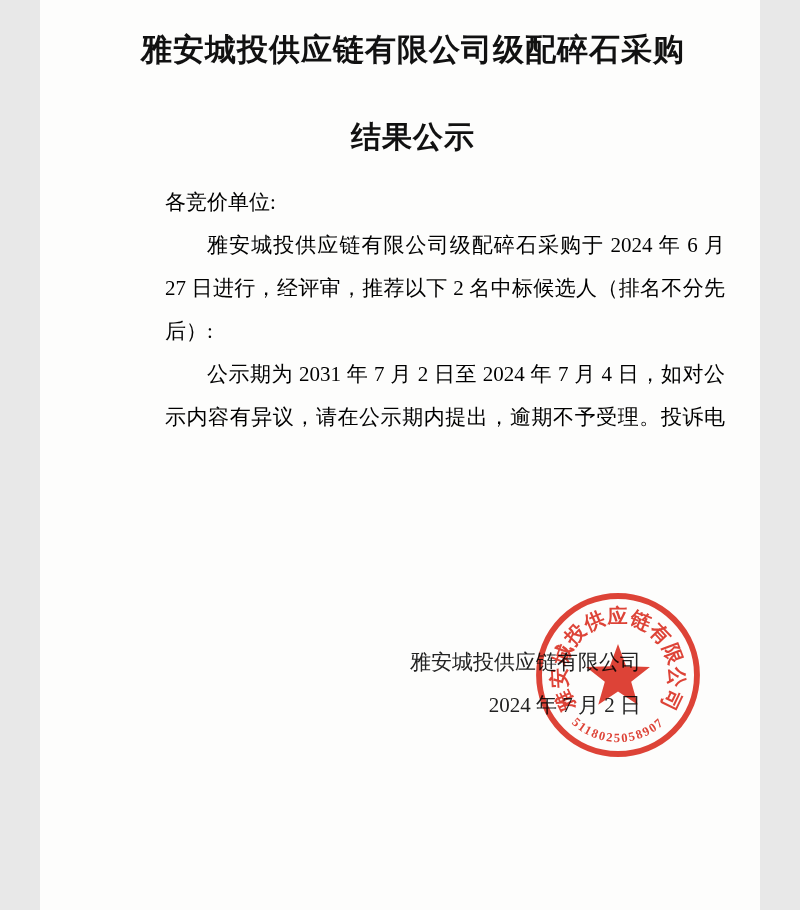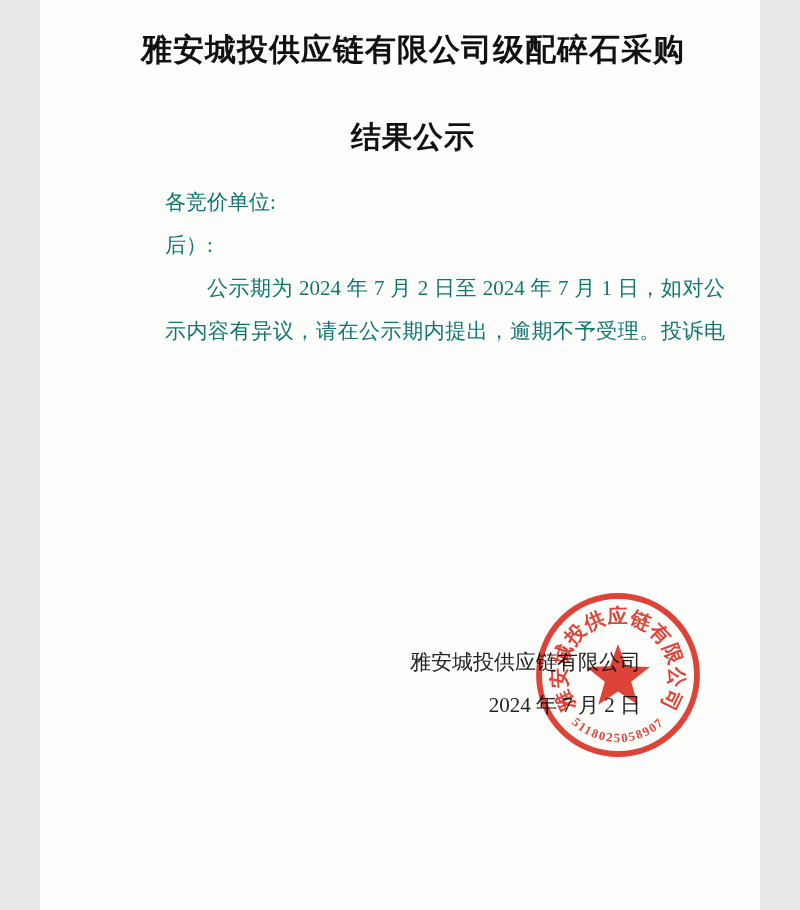--- a/index.html
+++ b/index.html
@@ -26,21 +26,21 @@
   }
   .title-line1 { top: 29px;  font-size: 31px; }
   .title-line2 { top: 117px; font-size: 30px; }
   .body-block {
     position: absolute;
     left: 125px;
     top: 181px;
     width: 560px;
     font-size: 21px;
     line-height: 43px;
-    color: #0f766e;
+    color: #000000;
   }
   .body-line { white-space: nowrap; }
   .body-line.indent { padding-left: 42px; }
   .body-line.fill {
     white-space: normal;
     text-align: justify;
     text-align-last: justify;
   }
   .signature-block {
     position: absolute;
@@ -71,22 +71,24 @@
 <body>
 
 <div class="page">
 
   <div class="title title-line1">雅安城投供应链有限公司级配碎石采购</div>
 
   <div class="title title-line2">结果公示</div>
 
   <div class="body-block">
     <div class="body-line">各竞价单位:</div>
+    <div class="body-line indent fill">雅安城投供应链有限公司级配碎石采购于 2024 年 6 月</div>
+    <div class="body-line fill">27 日进行，经评审，推荐以下 2 名中标候选人（排名不分先</div>
     <div class="body-line">后）:</div>
-    <div class="body-line indent fill">公示期为 2024 年 7 月 2 日至 2024 年 7 月 1 日，如对公</div>
+    <div class="body-line indent fill">公示期为 2031 年 7 月 2 日至 2024 年 7 月 4 日，如对公</div>
     <div class="body-line fill">示内容有异议，请在公示期内提出，逾期不予受理。投诉电</div>
   </div>
 
   <div class="signature-block">
     <div>雅安城投供应链有限公司</div>
     <div>2024 年 7 月 2 日</div>
   </div>
 
   <div class="seal">
     <svg viewBox="0 0 200 200">

